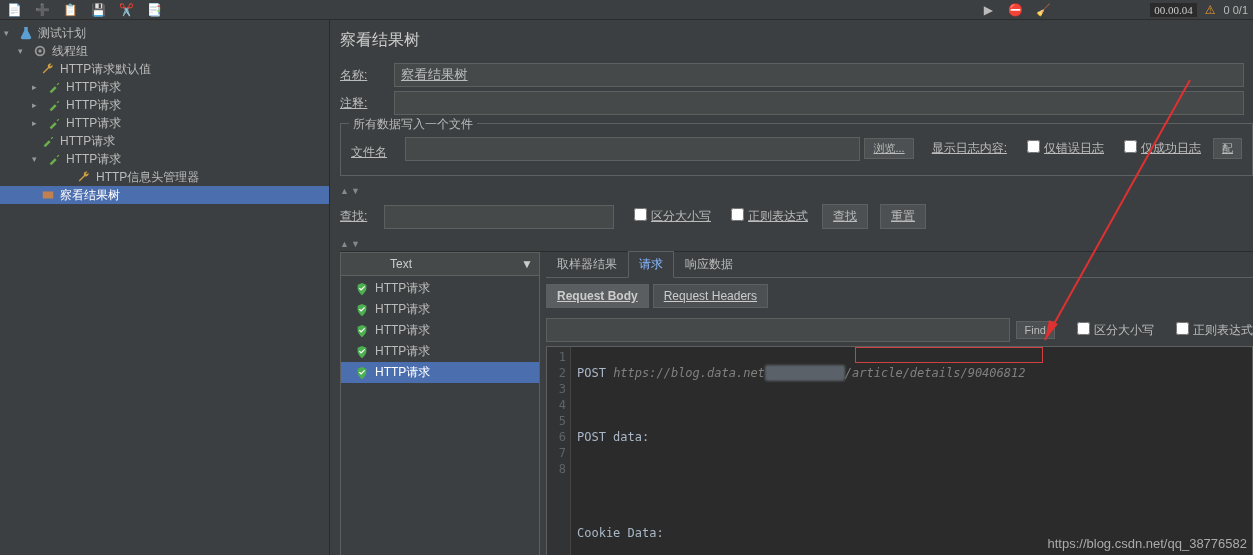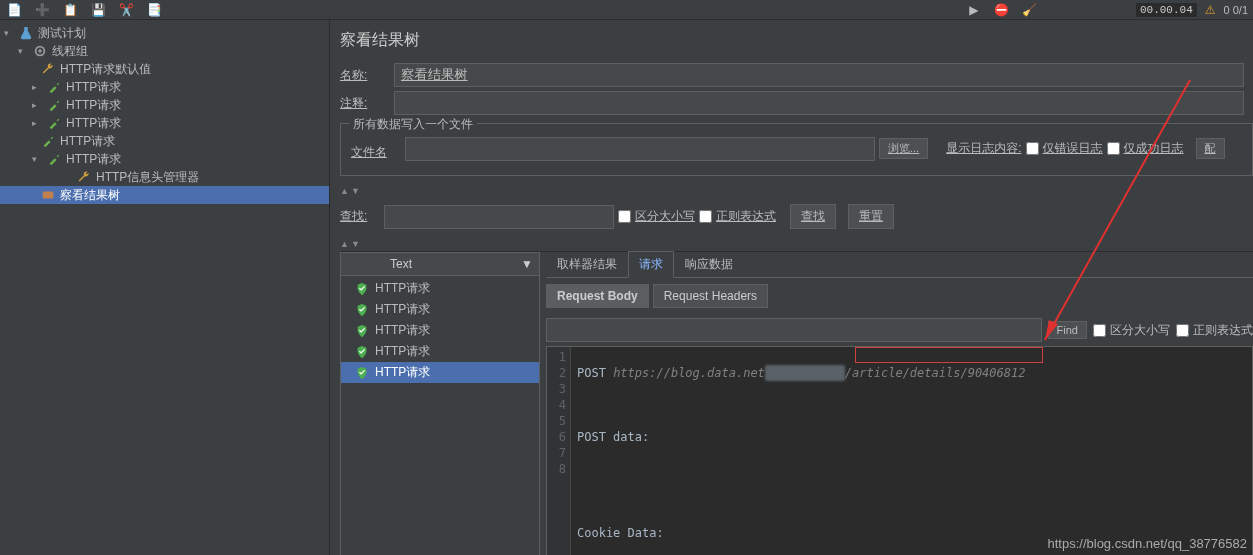--- a/index.html
+++ b/index.html
@@ -15,48 +15,48 @@
 .tree-icon { width: 16px; height: 14px; display: inline-flex; align-items: center; justify-content: center; }
 .right-panel { flex: 1; background: #3c3f41; padding: 6px 0 0 10px; overflow: hidden; }
 .panel-title { font-size: 16px; color: #ccc; padding: 4px 0 8px 0; }
 .form-row { display: flex; align-items: center; margin: 4px 0; gap: 4px; text-decoration: underline; }
 .form-label { width: 50px; color: #bbb; }
 .text-input { background: #45494a; border: 1px solid #5e6060; color: #bbb; padding: 3px 6px; height: 24px; flex: 1; }
 .fieldset { border: 1px solid #5e6060; margin: 8px 0; padding: 8px 10px 10px 10px; position: relative; }
 .fieldset-legend { position: absolute; top: -8px; left: 8px; background: #3c3f41; padding: 0 4px; color: #bbb; }
 .btn { background: #4c5052; border: 1px solid #5e6060; color: #bbb; padding: 3px 10px; cursor: pointer; font-size: 12px; }
 .btn.small { padding: 2px 8px; font-size: 11px; }
-.checkbox-wrap { display: inline-flex; align-items: center; gap: 4px; margin-left: 0; }
+.checkbox-wrap { display: inline-flex; gap: 4px; margin-left: 16px; }
 .checkbox-wrap input { width: 13px; height: 13px; }
 .collapse-arrows { color: #888; font-size: 9px; letter-spacing: 2px; padding: 2px 0; }
 .results-area { display: flex; height: 310px; border-top: 1px solid #2b2b2b; }
 .sampler-col { width: 200px; border: 1px solid #5e6060; margin-right: 6px; background: #3c3f41; }
 .sampler-header { background: #45494a; border-bottom: 1px solid #5e6060; padding: 4px 6px; display: flex; align-items: center; justify-content: space-between; }
 .sampler-dropdown { color: #ccc; margin-left: 43px; }
 .sampler-list { padding: 2px 0; }
 .sampler-item { display: flex; align-items: center; padding: 2px 14px; gap: 6px; cursor: pointer; }
 .sampler-item.selected { background: #4b6eaf; color: #fff; }
 .shield-icon { width: 14px; height: 14px; }
 .detail-col { flex: 1; display: flex; flex-direction: column; }
 .tabs { display: flex; gap: 0; border-bottom: 1px solid #5e6060; align-items: flex-end; height: 26px; }
 .tab { padding: 4px 10px; color: #bbb; cursor: pointer; border: 1px solid transparent; border-bottom: none; }
 .tab.active { color: #88b8ff; border: 1px solid #5e6060; border-bottom: 1px solid #3c3f41; background: #3c3f41; margin-bottom: -1px; }
 .subtabs { display: flex; gap: 4px; margin: 6px 0; }
-.subtab { padding: 4px 10px; background: #4c5052; border: 1px solid #5e6060; cursor: pointer; color: #ccc; }
+.subtab { padding: 4px 10px; background: #4c5052; border: 1px solid #5e6060; cursor: pointer; color: #ccc; text-decoration: underline; }
 .subtab.active { background: #5a5e60; font-weight: bold; }
 .find-row { display: flex; align-items: center; gap: 6px; margin: 4px 0; }
 .find-row .text-input { flex: 1; }
 .code-area { flex: 1; background: #2b2b2b; border: 1px solid #5e6060; display: flex; font-family: Consolas, monospace; font-size: 12px; position: relative; }
 .gutter { width: 24px; background: #313335; color: #606366; text-align: right; padding: 2px 4px 0 0; line-height: 16px; border-right: 1px solid #444; }
 .code-content { flex: 1; padding: 2px 6px; line-height: 16px; color: #a9b7c6; white-space: pre; position: relative; }
 .code-line { height: 16px; }
 .comment { font-style: italic; color: #808080; }
 .redbox { border: 1px solid #d04040; position: absolute; }
 .arrow-svg { position: absolute; pointer-events: none; }
-.timer { color: #ccc; font-family: Liberation Mono, monospace; font-size: 11px; background: #2b2b2b; padding: 1px 4px; }
+.timer { color: #ccc; font-family: Liberation Serif, serif; font-size: 11px; background: #2b2b2b; padding: 1px 4px; }
 .warn-tri { color: #f0a030; }
 .watermark { position: absolute; right: 6px; bottom: 4px; color: #aaa; font-size: 13px; }
 .blur-bar { display:inline-block; background: #5b6169; color: transparent; border-radius: 2px; filter: blur(1px); }
 </style>
 </head>
 <body>
 
 <div class="toolbar">
   <span class="toolbar-icon">📄</span>
   <span class="toolbar-icon">➕</span>

